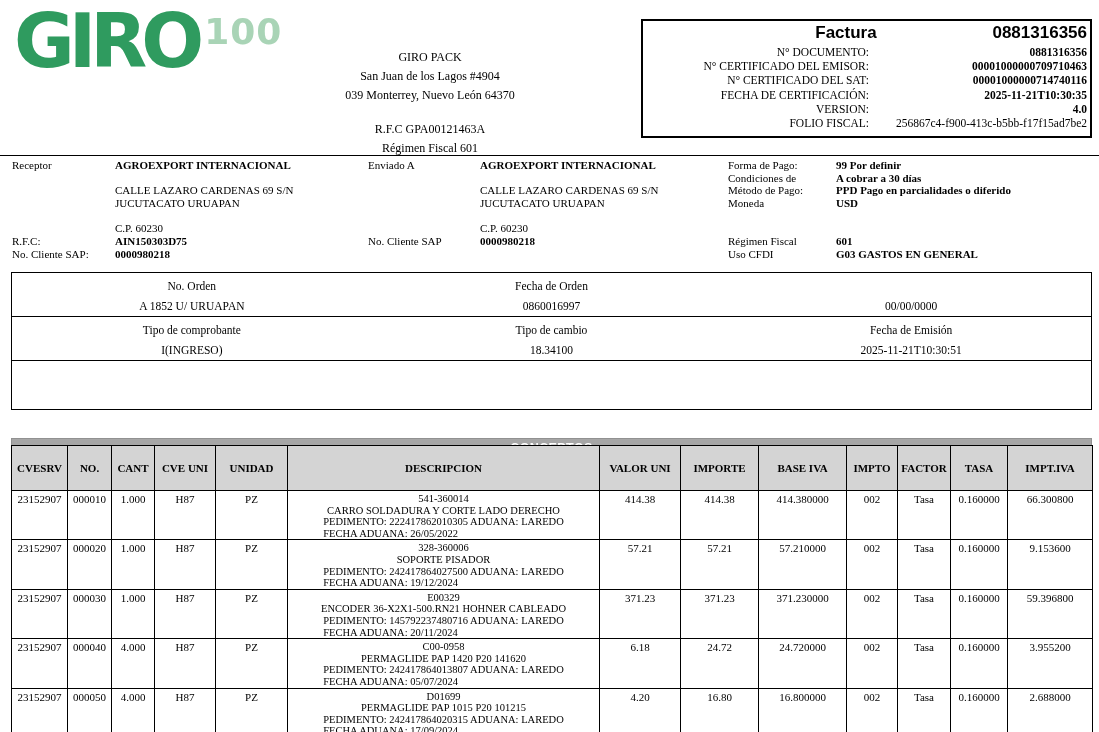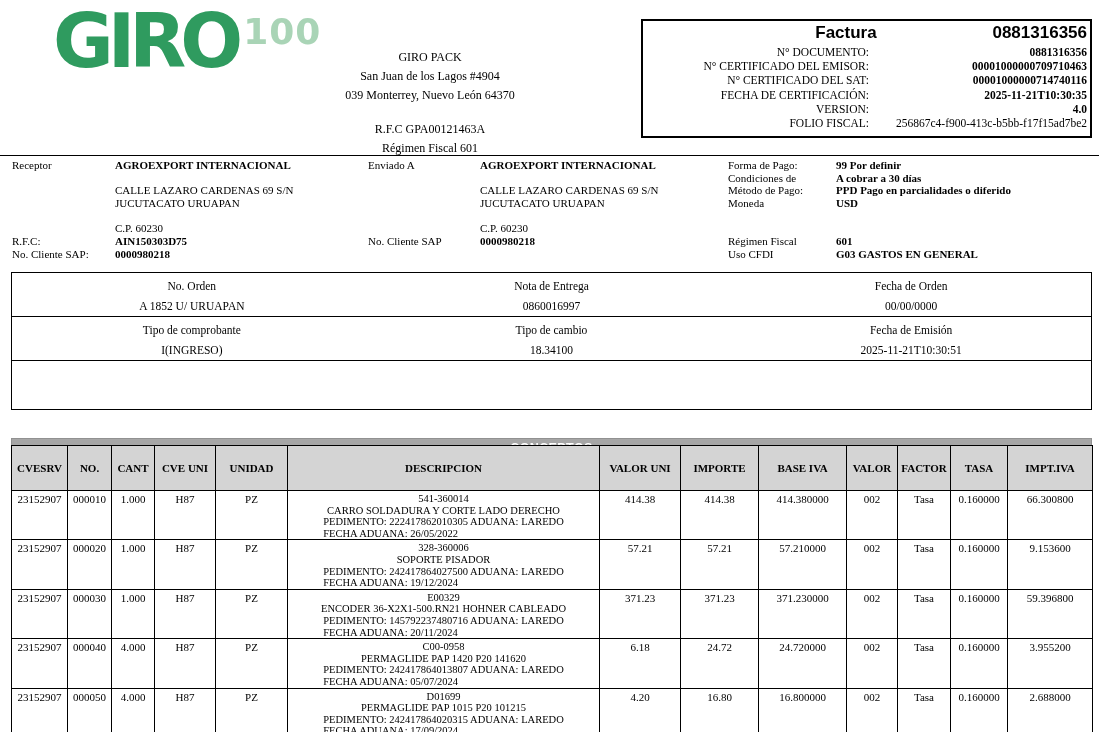--- a/index.html
+++ b/index.html
@@ -2,21 +2,21 @@
 <html style="--logo-green: #2f9b5f; --logo-light-green: #a9d4b6; --bar-gray: #a6a6a6; --header-gray: #d4d4d4;"><head>
 <meta charset="utf-8">
 <style>
   html,body { margin:0; padding:0; background:#fff; }
   .page {
     position:relative; width:1099px; height:732px; background:#fff;
     font-family:"Liberation Serif", serif; color:#000; overflow:hidden;
   }
 
   
-  .logo { position:absolute; left:14px; top:4px; display:flex; align-items:flex-start;margin-left:39px; }
+  .logo { position:absolute; left:14px; top:4px; display:flex; align-items:flex-start; }
   .logo-text {
     font-family:"DejaVu Sans", sans-serif; font-weight:bold;
     font-size:74px; line-height:74px; letter-spacing:-6px;
     color:var(--logo-green, #2f9b5f);
   }
   .logo-badge {
     font-family:"DejaVu Sans", sans-serif; font-weight:bold;
     font-size:36px; line-height:40px; letter-spacing:1px;
     color:var(--logo-light-green, #a9d4b6); margin-left:6px; margin-top:8px;
   }
@@ -175,21 +175,20 @@
       <div></div>
     <div>Régimen Fiscal</div>
     <div class="b">601</div>
     <div>Uso CFDI</div>
     <div class="b">G03 GASTOS EN GENERAL</div>
   </div>
 
   <div class="order-box">
     <div class="ob-row ob-labels">
       <div>No. Orden</div>
-      <div>Nota de Entrega</div>
       <div>Fecha de Orden</div>
     </div>
     <div class="ob-row ob-values">
       <div>A 1852 U/ URUAPAN</div>
       <div>0860016997</div>
       <div>00/00/0000</div>
     </div>
     <div class="ob-row ob-labels">
       <div>Tipo de comprobante</div>
       <div>Tipo de cambio</div>
@@ -224,21 +223,21 @@
       <tr>
         <th>CVESRV</th>
         <th>NO.</th>
         <th>CANT</th>
         <th>CVE UNI</th>
         <th>UNIDAD</th>
         <th>DESCRIPCION</th>
         <th>VALOR UNI</th>
         <th>IMPORTE</th>
         <th>BASE IVA</th>
-        <th>VALOR</th>
+        <th>IMPTO</th>
         <th>FACTOR</th>
         <th>TASA</th>
         <th>IMPT.IVA</th>
       </tr>
     </thead>
     <tbody>
       <tr>
         <td>23152907</td>
         <td>000010</td>
         <td>1.000</td>

